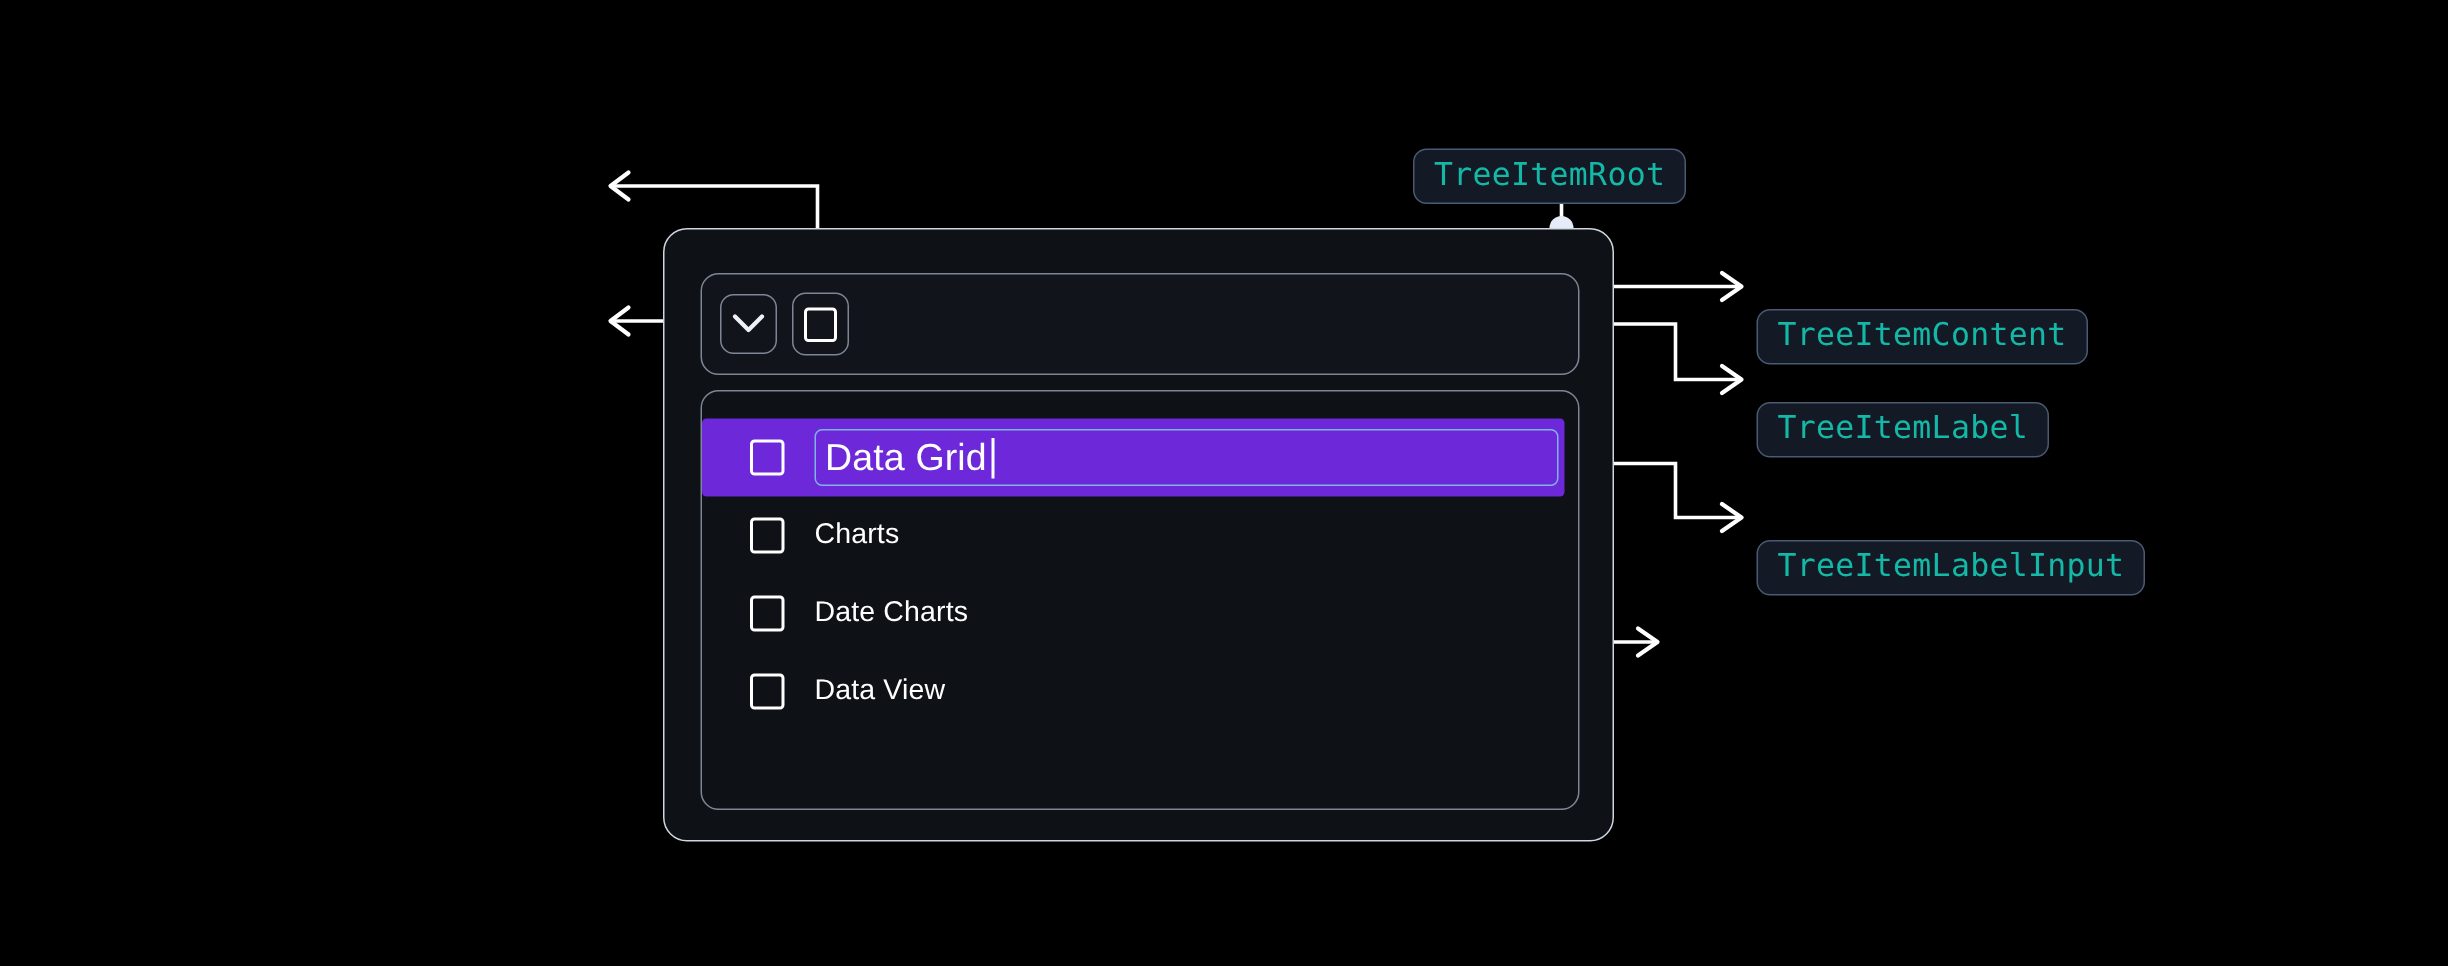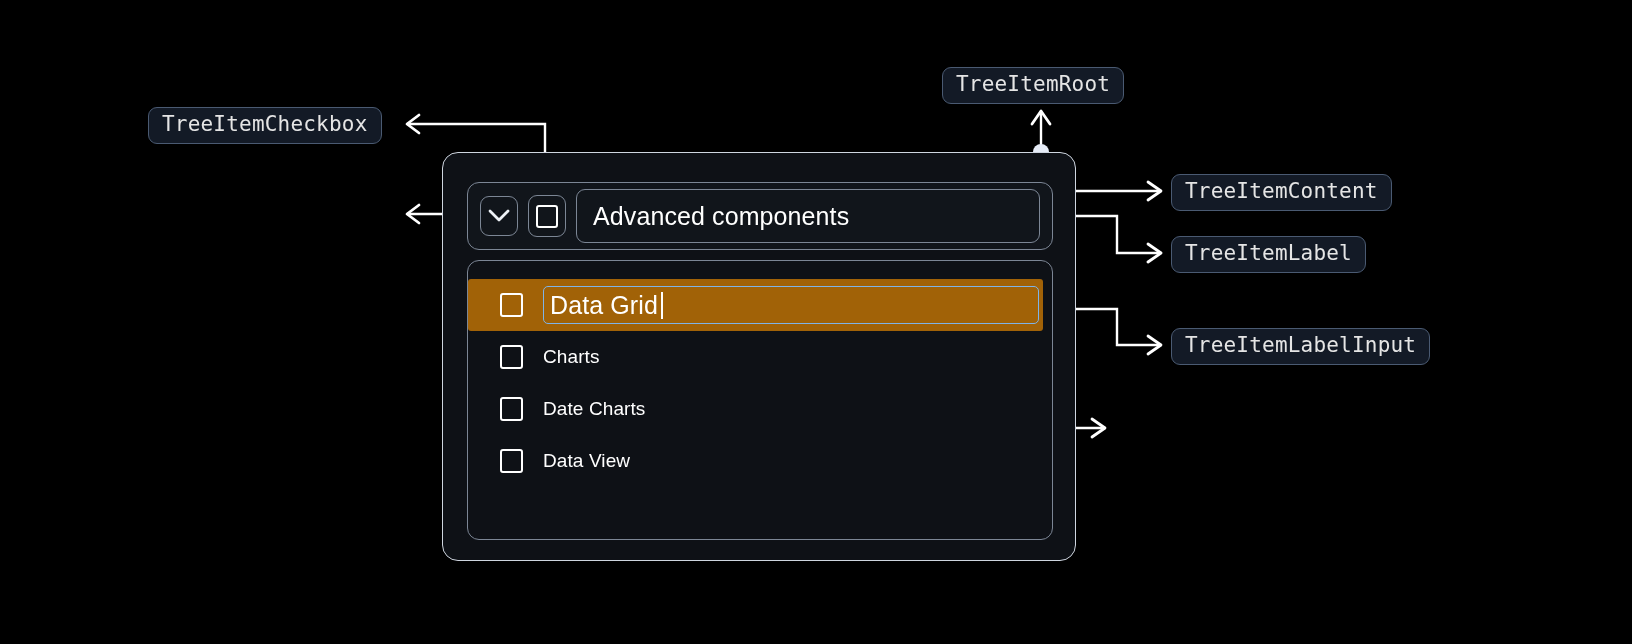--- a/index.html
+++ b/index.html
@@ -22,27 +22,28 @@
 
   
   .pill {
     position: absolute;
     display: flex;
     align-items: center;
     justify-content: center;
     background: #131a26;
     border: 1.5px solid #4a5a72;
     border-radius: 9px;
-    color: #e5e5e5;
+    color: #14b8a6;
     font-family: "DejaVu Sans Mono", "Liberation Mono", monospace;
     font-size: 21px;
     letter-spacing: 0.2px;
     padding: 6px 13px 8px 13px;
     white-space: nowrap;
     line-height: 1;
+    margin-top: 32px;
   }
 
   
   #wires {
     position: absolute;
     inset: 0;
     width: 1632px;
     height: 644px;
     pointer-events: none;
   }
@@ -131,21 +132,21 @@
 
   .tree-item-row {
     display: flex;
     align-items: center;
     height: 52px;
     padding-left: 32px;
     gap: 20px;
   }
 
   .tree-item-row.selected {
-    background: #a16207;
+    background: #6d28d9;
     border-radius: 3px;
     margin-right: 9px;
     justify-content: center;
   }
 
   .row-chk {
     width: 23px;
     height: 24px;
     border: 2.5px solid #ffffff;
     border-radius: 3px;
@@ -226,23 +227,20 @@
 
     <div class="tree-content">
       <div class="icon-container">
         <svg width="22" height="14" viewBox="0 0 22 14">
           <path d="M2,2 L11,11 L20,2" stroke="#eef2f7" stroke-width="2.8" fill="none" stroke-linecap="round" stroke-linejoin="round"></path>
         </svg>
       </div>
       <div class="chk-container">
         <div class="chk-box"></div>
       </div>
-      <div class="tree-label">
-        <span>Advanced components</span>
-      </div>
     </div>
 
     <div class="group-transition">
 
       <div class="tree-item-row selected">
         <div class="row-chk"></div>
         <div class="label-input">
           <span class="row-text">Data Grid</span>
           <span class="caret"></span>
         </div>
@@ -259,19 +257,18 @@
       </div>
 
       <div class="tree-item-row">
         <div class="row-chk"></div>
         <span class="row-text">Data View</span>
       </div>
 
     </div>
   </div>
 
-  <div class="pill" style="left:148px; top:107px;">TreeItemCheckbox</div>
   <div class="pill" style="left:942px; top:67px;">TreeItemRoot</div>
   <div class="pill" style="left:1171px;top:174px;text-align:right;">TreeItemContent</div>
   <div class="pill" style="left:1171px;top:236px;">TreeItemLabel</div>
   <div class="pill" style="left:1171px;top:328px;">TreeItemLabelInput</div>
 
 </div>
 
 </body></html>

